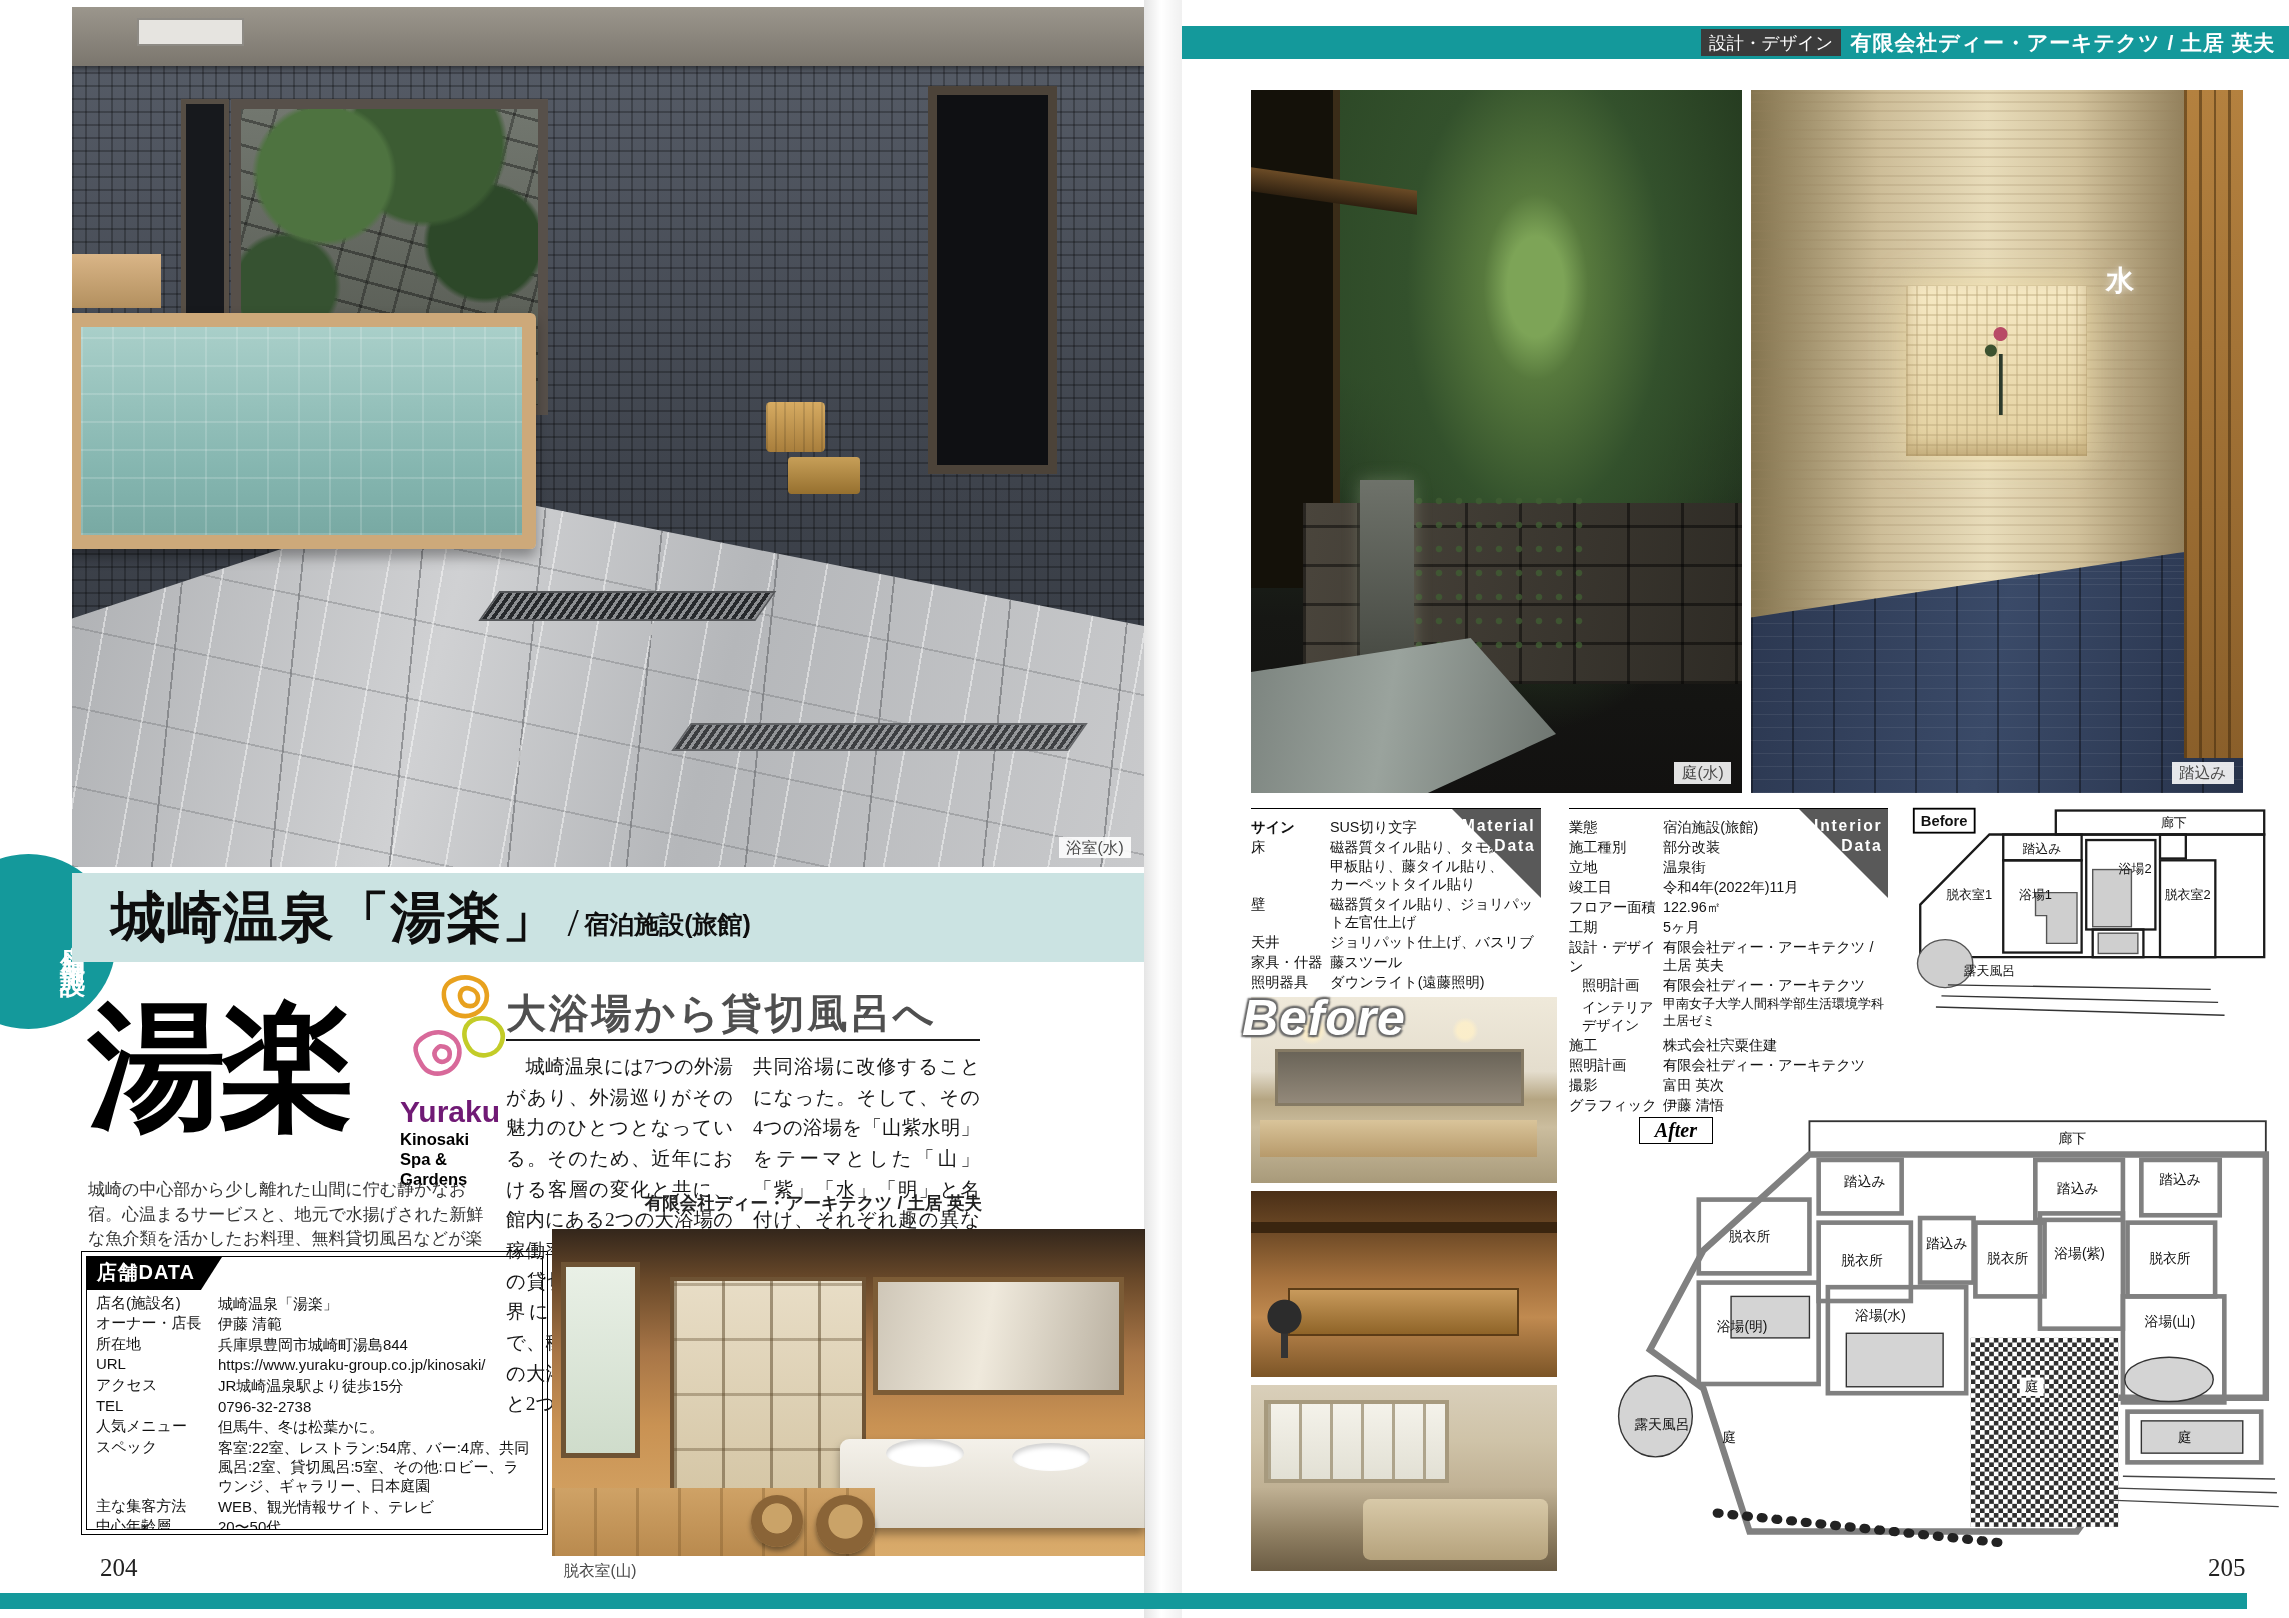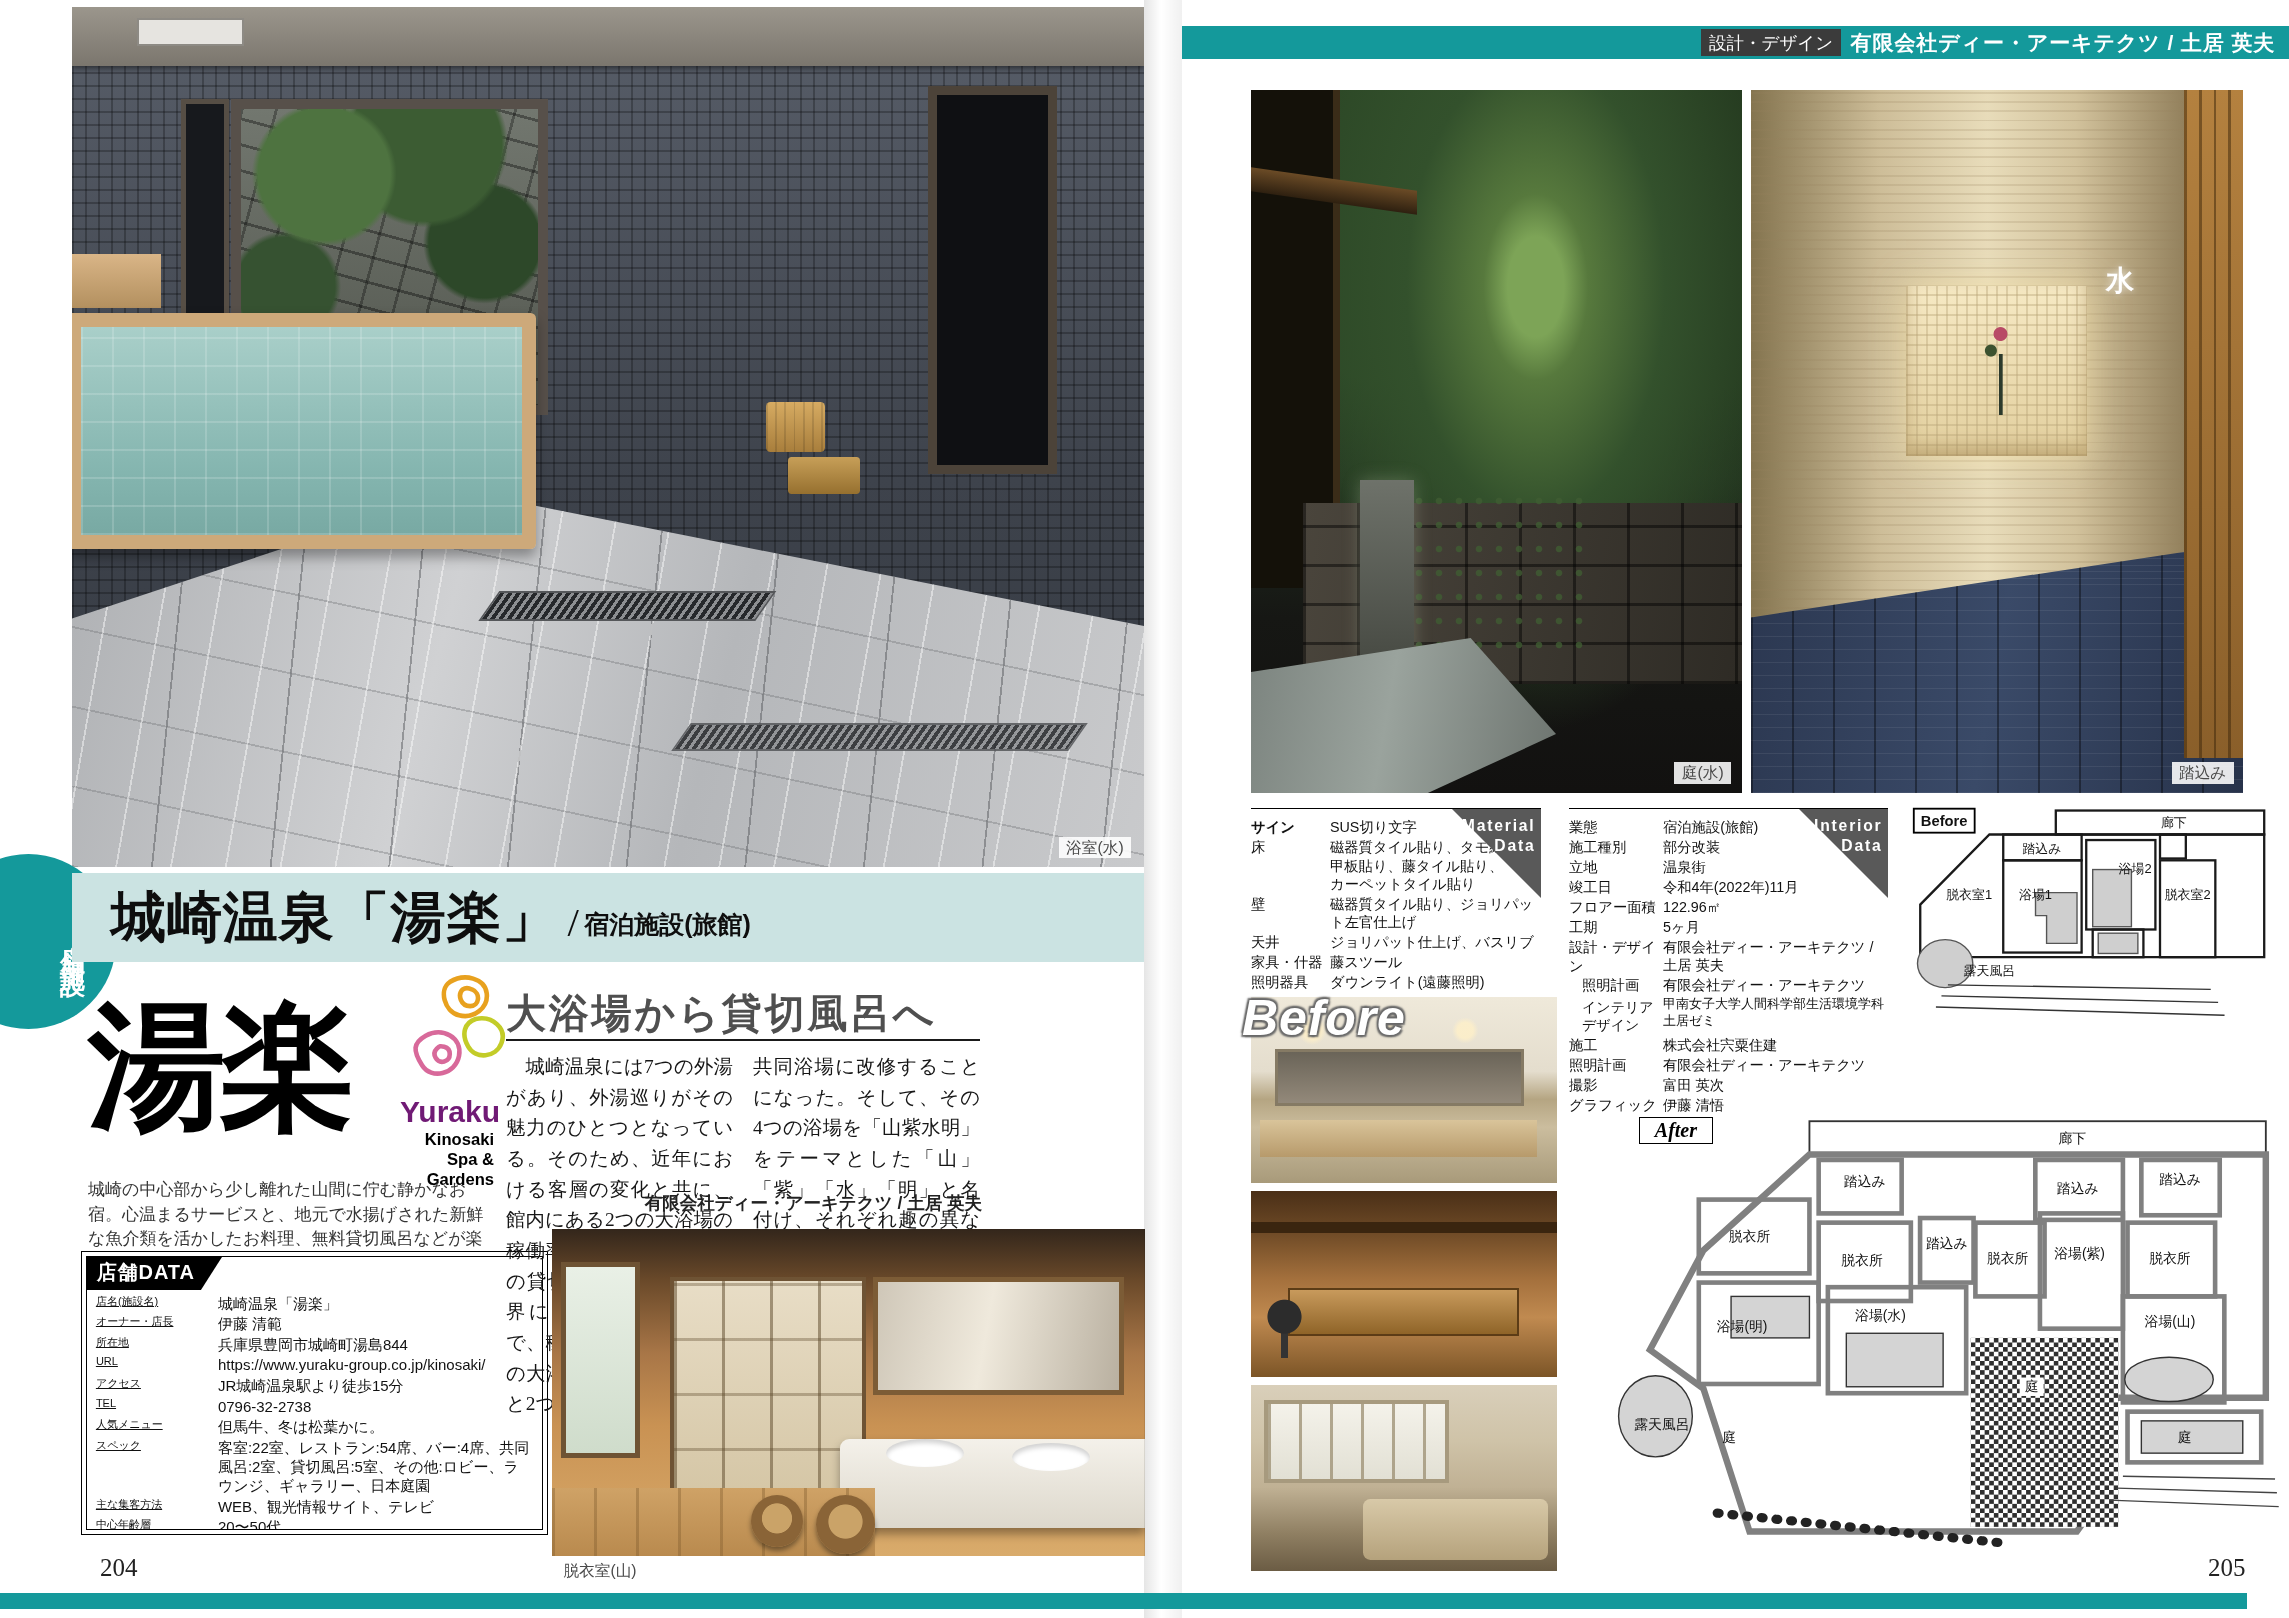--- a/index.html
+++ b/index.html
@@ -63,36 +63,36 @@
   .tab-circle span { position:absolute; right:26px; top:50%; transform:translateY(-50%);
     writing-mode:vertical-rl; color:#fff; font-size:25px; font-weight:bold; letter-spacing:6.5px; }
 
   
   .title-band { left:72px; top:873px; width:1072px; height:89px; background:#cbe3e2; display:flex; align-items:center; padding-left:39px; }
   .title-main { font-family:"Liberation Serif", serif; font-weight:bold; font-size:55px; color:#0e0e0e; letter-spacing:0.9px; }
   .title-slash { font-family:"Liberation Serif", serif; font-size:41px; color:#0e0e0e; margin:9.2px 5.5px 0 9.2px; }
   .title-cat { font-size:25px; font-weight:bold; color:#0e0e0e; margin-top:13px; }
 
   
-  .logo { left:88px; top:986px; width:406px; height:185px;text-align:right; }
+  .logo { left:88px; top:986px; width:406px; height:185px; }
   .logo-kanji { position:absolute; left:0; top:-3.7px; font-family:"Liberation Serif", serif; font-weight:bold;
     font-size:137px; letter-spacing:-5.5px; color:#000; line-height:1.25; }
   .logo-mark { position:absolute; left:297px; top:-14.8px; }
   .logo-latin { position:absolute; left:312px; top:109px; font-size:30px; font-weight:bold; color:#701a75; }
   .logo-sub { position:absolute; left:312px; top:144px; font-size:16.6px; font-weight:bold; color:#000; }
 
   .intro { left:88px; top:1178px; width:404px; font-size:17px; line-height:1.45; color:#333; }
 
   
   .shop-box { left:81px; top:1251px; width:467px; height:284px; border:1.8px solid #000; padding:3.7px; background:#fff; }
   .shop-inner { border:0.9px solid #000; width:100%; height:100%; position:relative; padding:37px 11px 5.5px 9.2px; overflow:hidden; }
   .shop-head { position:absolute; top:-0.9px; left:-0.9px; background:#000; color:#fff; font-weight:bold; font-size:20px;
     padding:3.7px 28px 3.7px 11px; clip-path:polygon(0 0,100% 0,calc(100% - 22px) 100%,0 100%); letter-spacing:0.9px; }
   .srow { display:flex; margin-bottom:1.4px; }
-  .srow .slabel { width:122px; flex:0 0 122px; font-size:11px; color:#111;text-decoration:underline; }
+  .srow .slabel { width:122px; flex:0 0 122px; font-size:15px; color:#111; }
   .srow .svalue { flex:1; font-size:15px; line-height:1.28; color:#111; }
 
   
   .article-heading { left:506px; top:986px; width:474px; font-size:40px; font-weight:bold; color:#4f4f4f; letter-spacing:2.8px; }
   .article-rule { left:506px; top:1039px; width:474px; height:1.8px; background:#1a1a1a; }
   .article-col { font-family:"Liberation Serif", serif; font-size:19.4px; line-height:1.58; color:#161616; text-align:justify; }
   .col1 { left:506px; top:1052px; width:227px; }
   .col2 { left:753px; top:1052px; width:227px; }
   .byline { left:506px; top:1191px; width:476px; text-align:right; font-size:17.5px; font-weight:bold; color:#222; }
 

